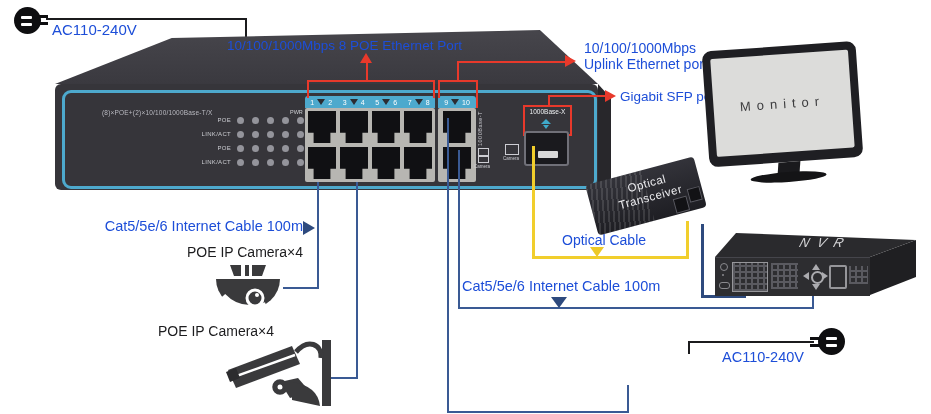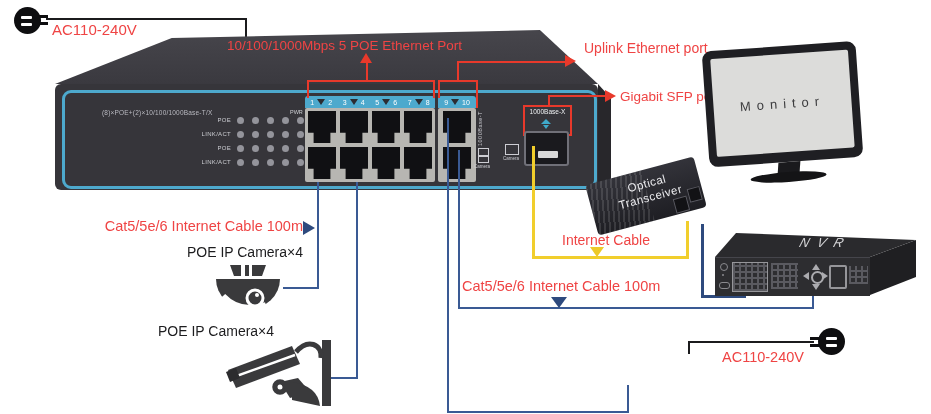--- a/index.html
+++ b/index.html
@@ -4,21 +4,21 @@
 <style>
   html,body{margin:0;padding:0;background:#fff;font-family:"Liberation Sans",sans-serif;}
   #stage{position:relative;width:931px;height:414px;background:#fff;overflow:hidden;}
   .abs{position:absolute;}
   .line{position:absolute;}
   .blk{background:#1b1b1d;}
   .cable{background:#3a5a94;}
   .navy{background:#2e4a7e;}
   .ycable{background:#f1ce2c;}
   .red{background:#e8392b;}
-  .callout{position:absolute;color:#ef4444;font-size:14px;white-space:nowrap;}
+  .callout{position:absolute;color:#1d4ed8;font-size:14px;white-space:nowrap;}
   .tri{position:absolute;width:0;height:0;}
   
   .plug-circle{position:absolute;width:27px;height:27px;border-radius:50%;background:#0e0e10;}
   .plug-slot{position:absolute;width:11px;height:2.5px;background:#fff;border-radius:1px;}
   .plug-prong{position:absolute;width:9px;height:3px;background:#0e0e10;}
   
   .sw-top{position:absolute;left:55px;top:28px;width:543px;height:56px;background:linear-gradient(#47464c,#3a393f);clip-path:polygon(0% 100%,21.5% 18%,89.3% 3.6%,100% 100%);}
   .sw-face{position:absolute;left:55px;top:84px;width:543px;height:106px;background:#36353a;border-radius:6px;}
   .sw-side{position:absolute;left:598px;top:84px;width:13px;height:110px;background:#28272b;clip-path:polygon(0 0,100% 13%,100% 91%,0 96%);}
   .sw-blue{position:absolute;left:62px;top:90px;width:529px;height:93px;border:3px solid #4da9cd;border-radius:9px;}
@@ -206,51 +206,52 @@
   <div class="line cable" style="left:812px;top:285px;width:2px;height:23px;"></div>
 
   <div class="line ycable" style="left:532px;top:146px;width:3px;height:113px;"></div>
   <div class="line ycable" style="left:532px;top:256px;width:157px;height:3px;"></div>
   <div class="line ycable" style="left:686px;top:221px;width:3px;height:38px;"></div>
 
   <div class="line navy" style="left:701px;top:224px;width:2.5px;height:73px;"></div>
   <div class="line navy" style="left:701px;top:295px;width:45px;height:2.5px;"></div>
   <div class="line navy" style="left:744px;top:283px;width:2.5px;height:13px;"></div>
 
-  <div class="callout" style="left:227px;top:38px;font-size:13.5px;">10/100/1000Mbps 5 POE Ethernet Port</div>
+  <div class="callout" style="left:227px;top:38px;font-size:13.5px;">10/100/1000Mbps 8 POE Ethernet Port</div>
   <div class="line red" style="left:307px;top:80px;width:128px;height:2px;"></div>
   <div class="line red" style="left:307px;top:80px;width:2px;height:18px;"></div>
   <div class="line red" style="left:433px;top:80px;width:2px;height:18px;"></div>
   <div class="line red" style="left:366px;top:62px;width:2px;height:19px;"></div>
   <div class="tri" style="left:360px;top:53px;border-left:6.5px solid transparent;border-right:6.5px solid transparent;border-bottom:10px solid #e8392b;"></div>
 
   <div class="line red" style="left:438px;top:80px;width:40px;height:2px;"></div>
   <div class="line red" style="left:438px;top:80px;width:2px;height:18px;"></div>
   <div class="line red" style="left:476px;top:80px;width:2px;height:28px;"></div>
   <div class="line red" style="left:457px;top:61px;width:2px;height:20px;"></div>
   <div class="line red" style="left:457px;top:61px;width:108px;height:2px;"></div>
   <div class="tri" style="left:565px;top:55px;border-top:6.5px solid transparent;border-bottom:6.5px solid transparent;border-left:11px solid #e8392b;"></div>
   <div class="callout" style="left:584px;top:40px;line-height:16px;">
+    <div>10/100/1000Mbps</div>
     <div>Uplink Ethernet port</div>
   </div>
 
   <div class="line red" style="left:548px;top:96px;width:2px;height:10px;"></div>
   <div class="line red" style="left:548px;top:95px;width:57px;height:2px;"></div>
   <div class="tri" style="left:605px;top:90px;border-top:6px solid transparent;border-bottom:6px solid transparent;border-left:11px solid #e8392b;"></div>
   <div class="callout" style="left:620px;top:89px;font-size:13.5px;">Gigabit SFP port</div>
 
   <div class="callout" style="right:628px;top:218px;font-size:14.5px;">Cat5/5e/6 Internet Cable 100m</div>
   <div class="tri" style="left:303px;top:221px;border-top:7px solid transparent;border-bottom:7px solid transparent;border-left:12px solid #2e4a7e;"></div>
   <div class="cam-label" style="right:628px;top:244px;">POE IP Camera×4</div>
   <div class="cam-label" style="left:158px;top:323px;">POE IP Camera×4</div>
 
   <div class="callout" style="left:462px;top:278px;font-size:14.5px;">Cat5/5e/6 Internet Cable 100m</div>
   <div class="tri" style="left:551px;top:297px;border-left:8px solid transparent;border-right:8px solid transparent;border-top:11px solid #2e4a7e;"></div>
 
-  <div class="callout" style="left:562px;top:232px;">Internet Cable</div>
+  <div class="callout" style="left:562px;top:232px;">Optical Cable</div>
   <div class="tri" style="left:590px;top:247px;border-left:7px solid transparent;border-right:7px solid transparent;border-top:10px solid #edc928;"></div>
 
   <div class="abs" style="left:210px;top:264px;width:76px;height:68px;">
     <svg width="76" height="68" viewBox="0 0 76 68">
       <path d="M20 1 h36 l-4 11 h-28 z" fill="#3a3a3c"></path>
       <rect x="31" y="1" width="4" height="11" fill="#fff"></rect>
       <rect x="39" y="1" width="3" height="11" fill="#fff"></rect>
       <path d="M6 15 H70 A32 30 0 0 1 6 15 Z" fill="#3a3a3c"></path>
       <path d="M13 32 Q30 50 56 41" stroke="#fff" stroke-width="6" fill="none"></path>
       <circle cx="45" cy="34" r="8" fill="#3a3a3c" stroke="#fff" stroke-width="3"></circle>

